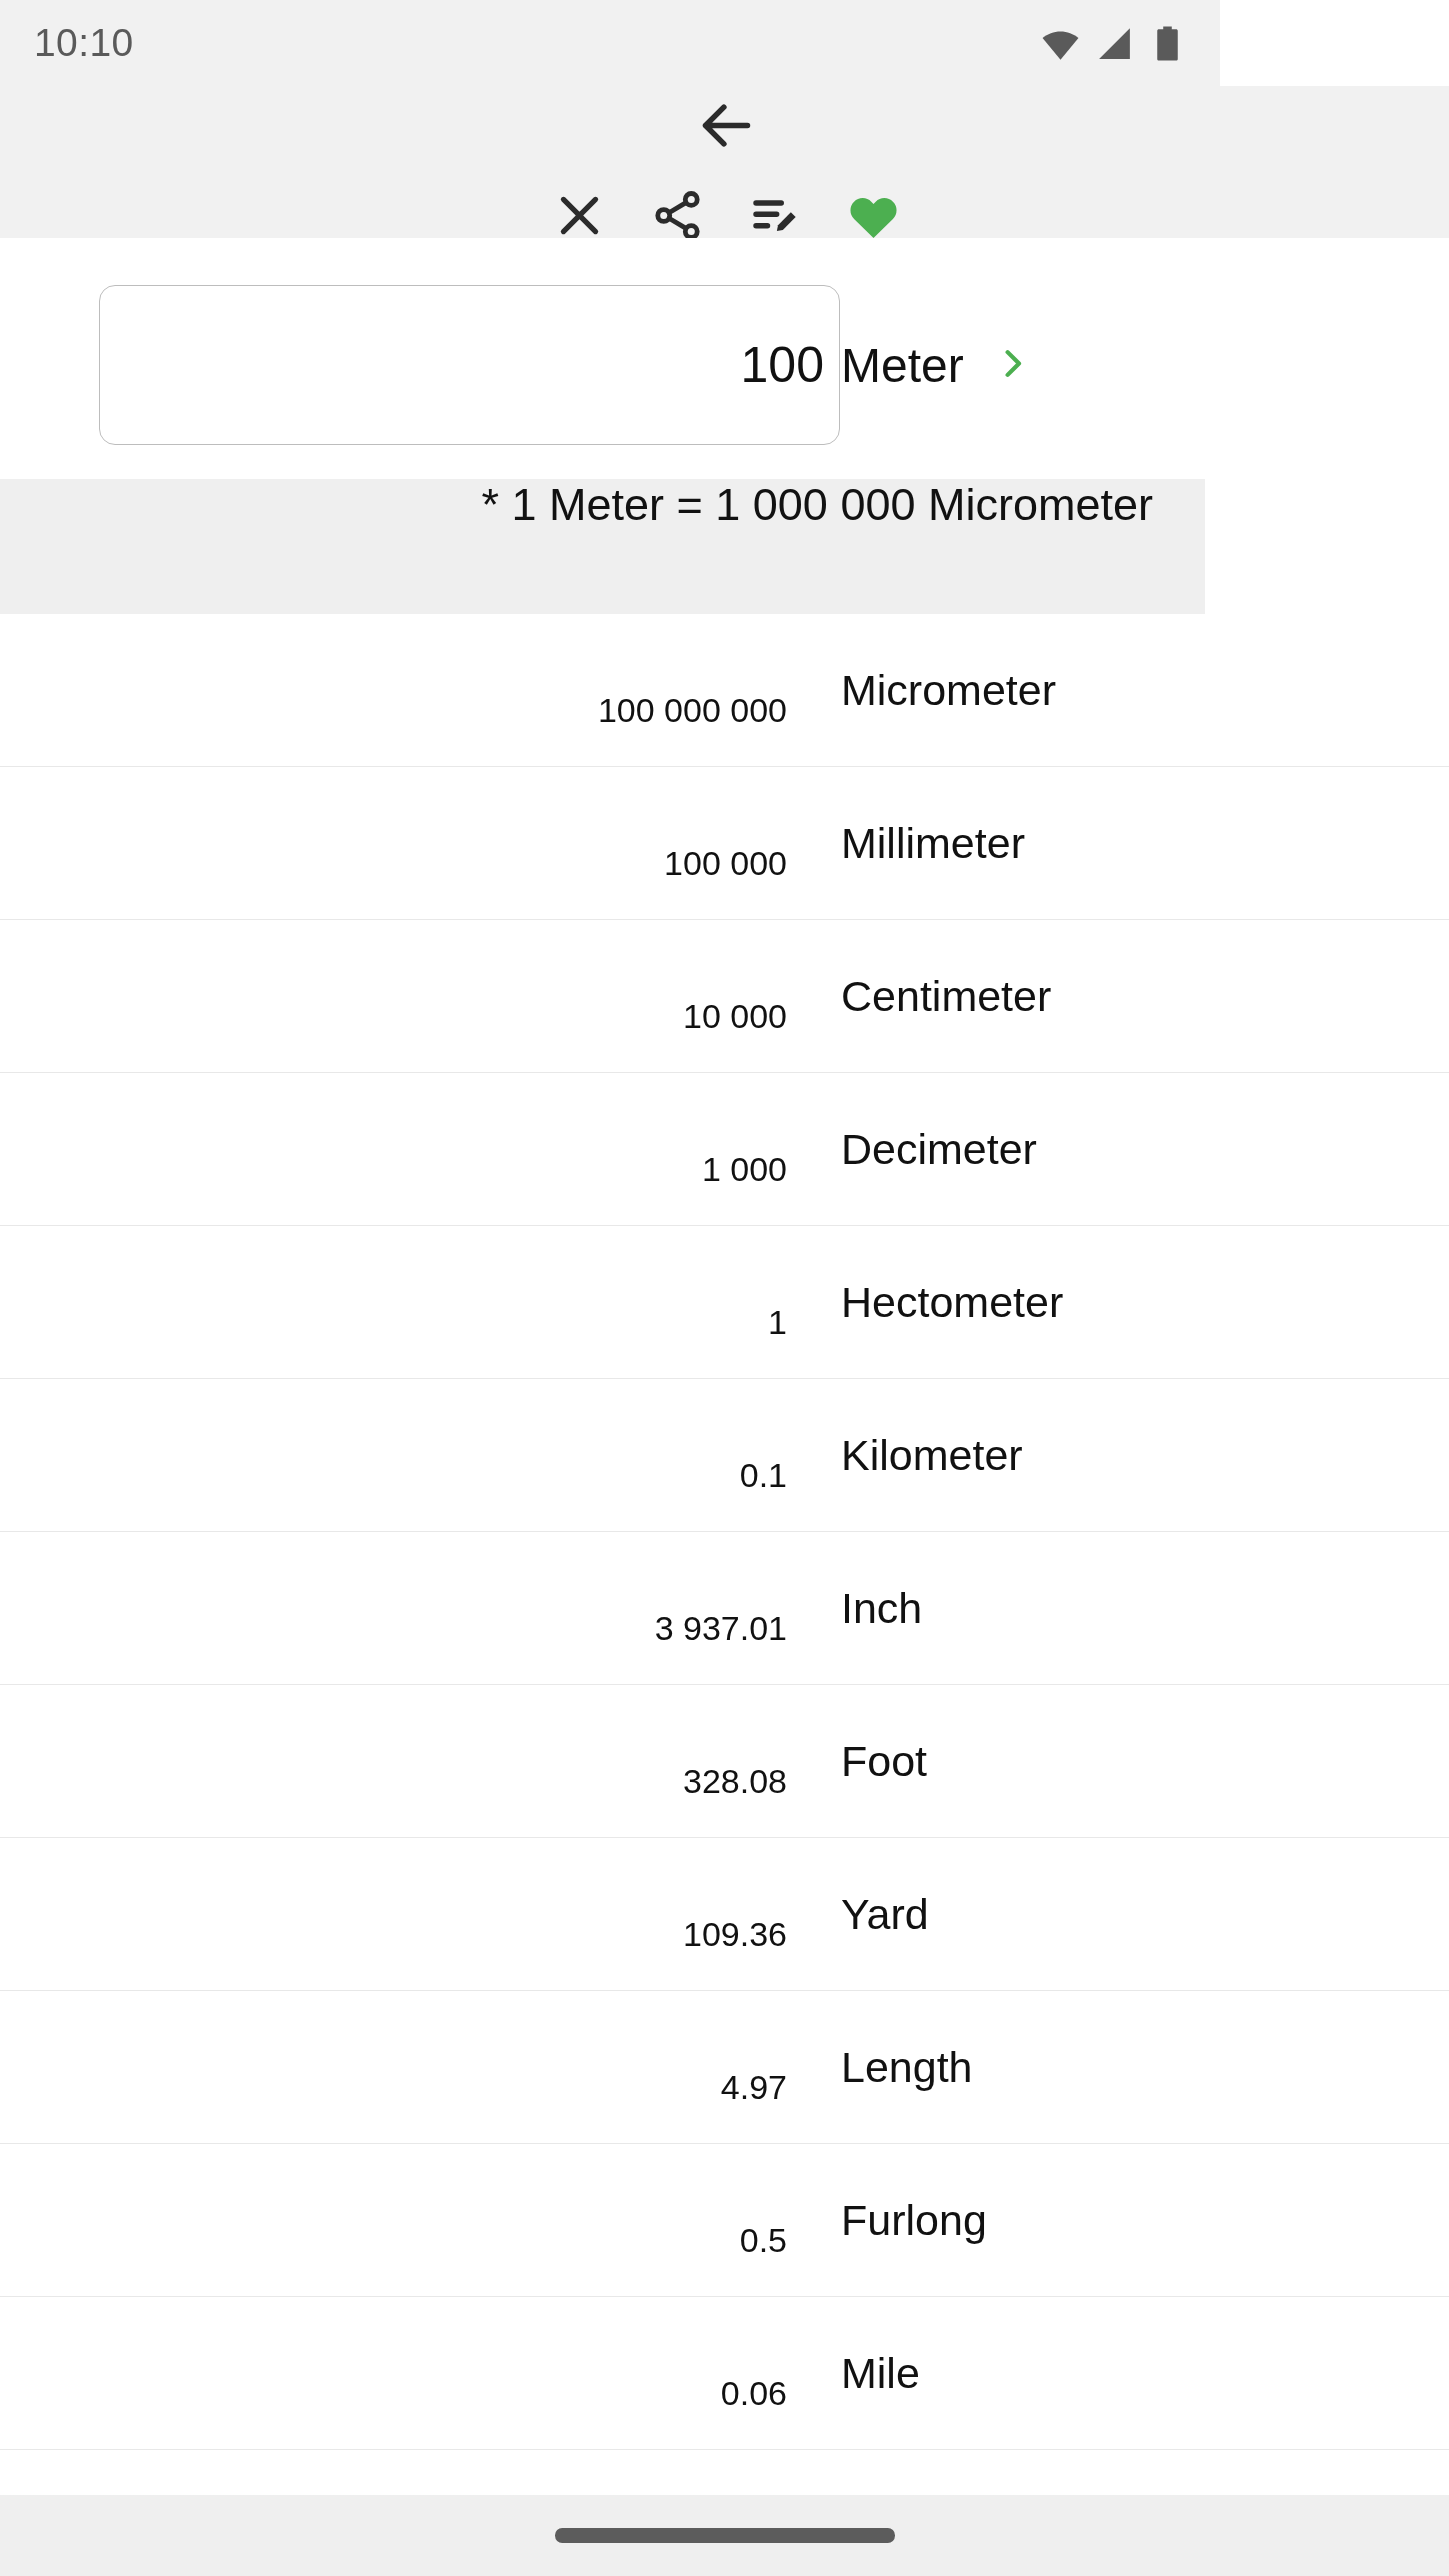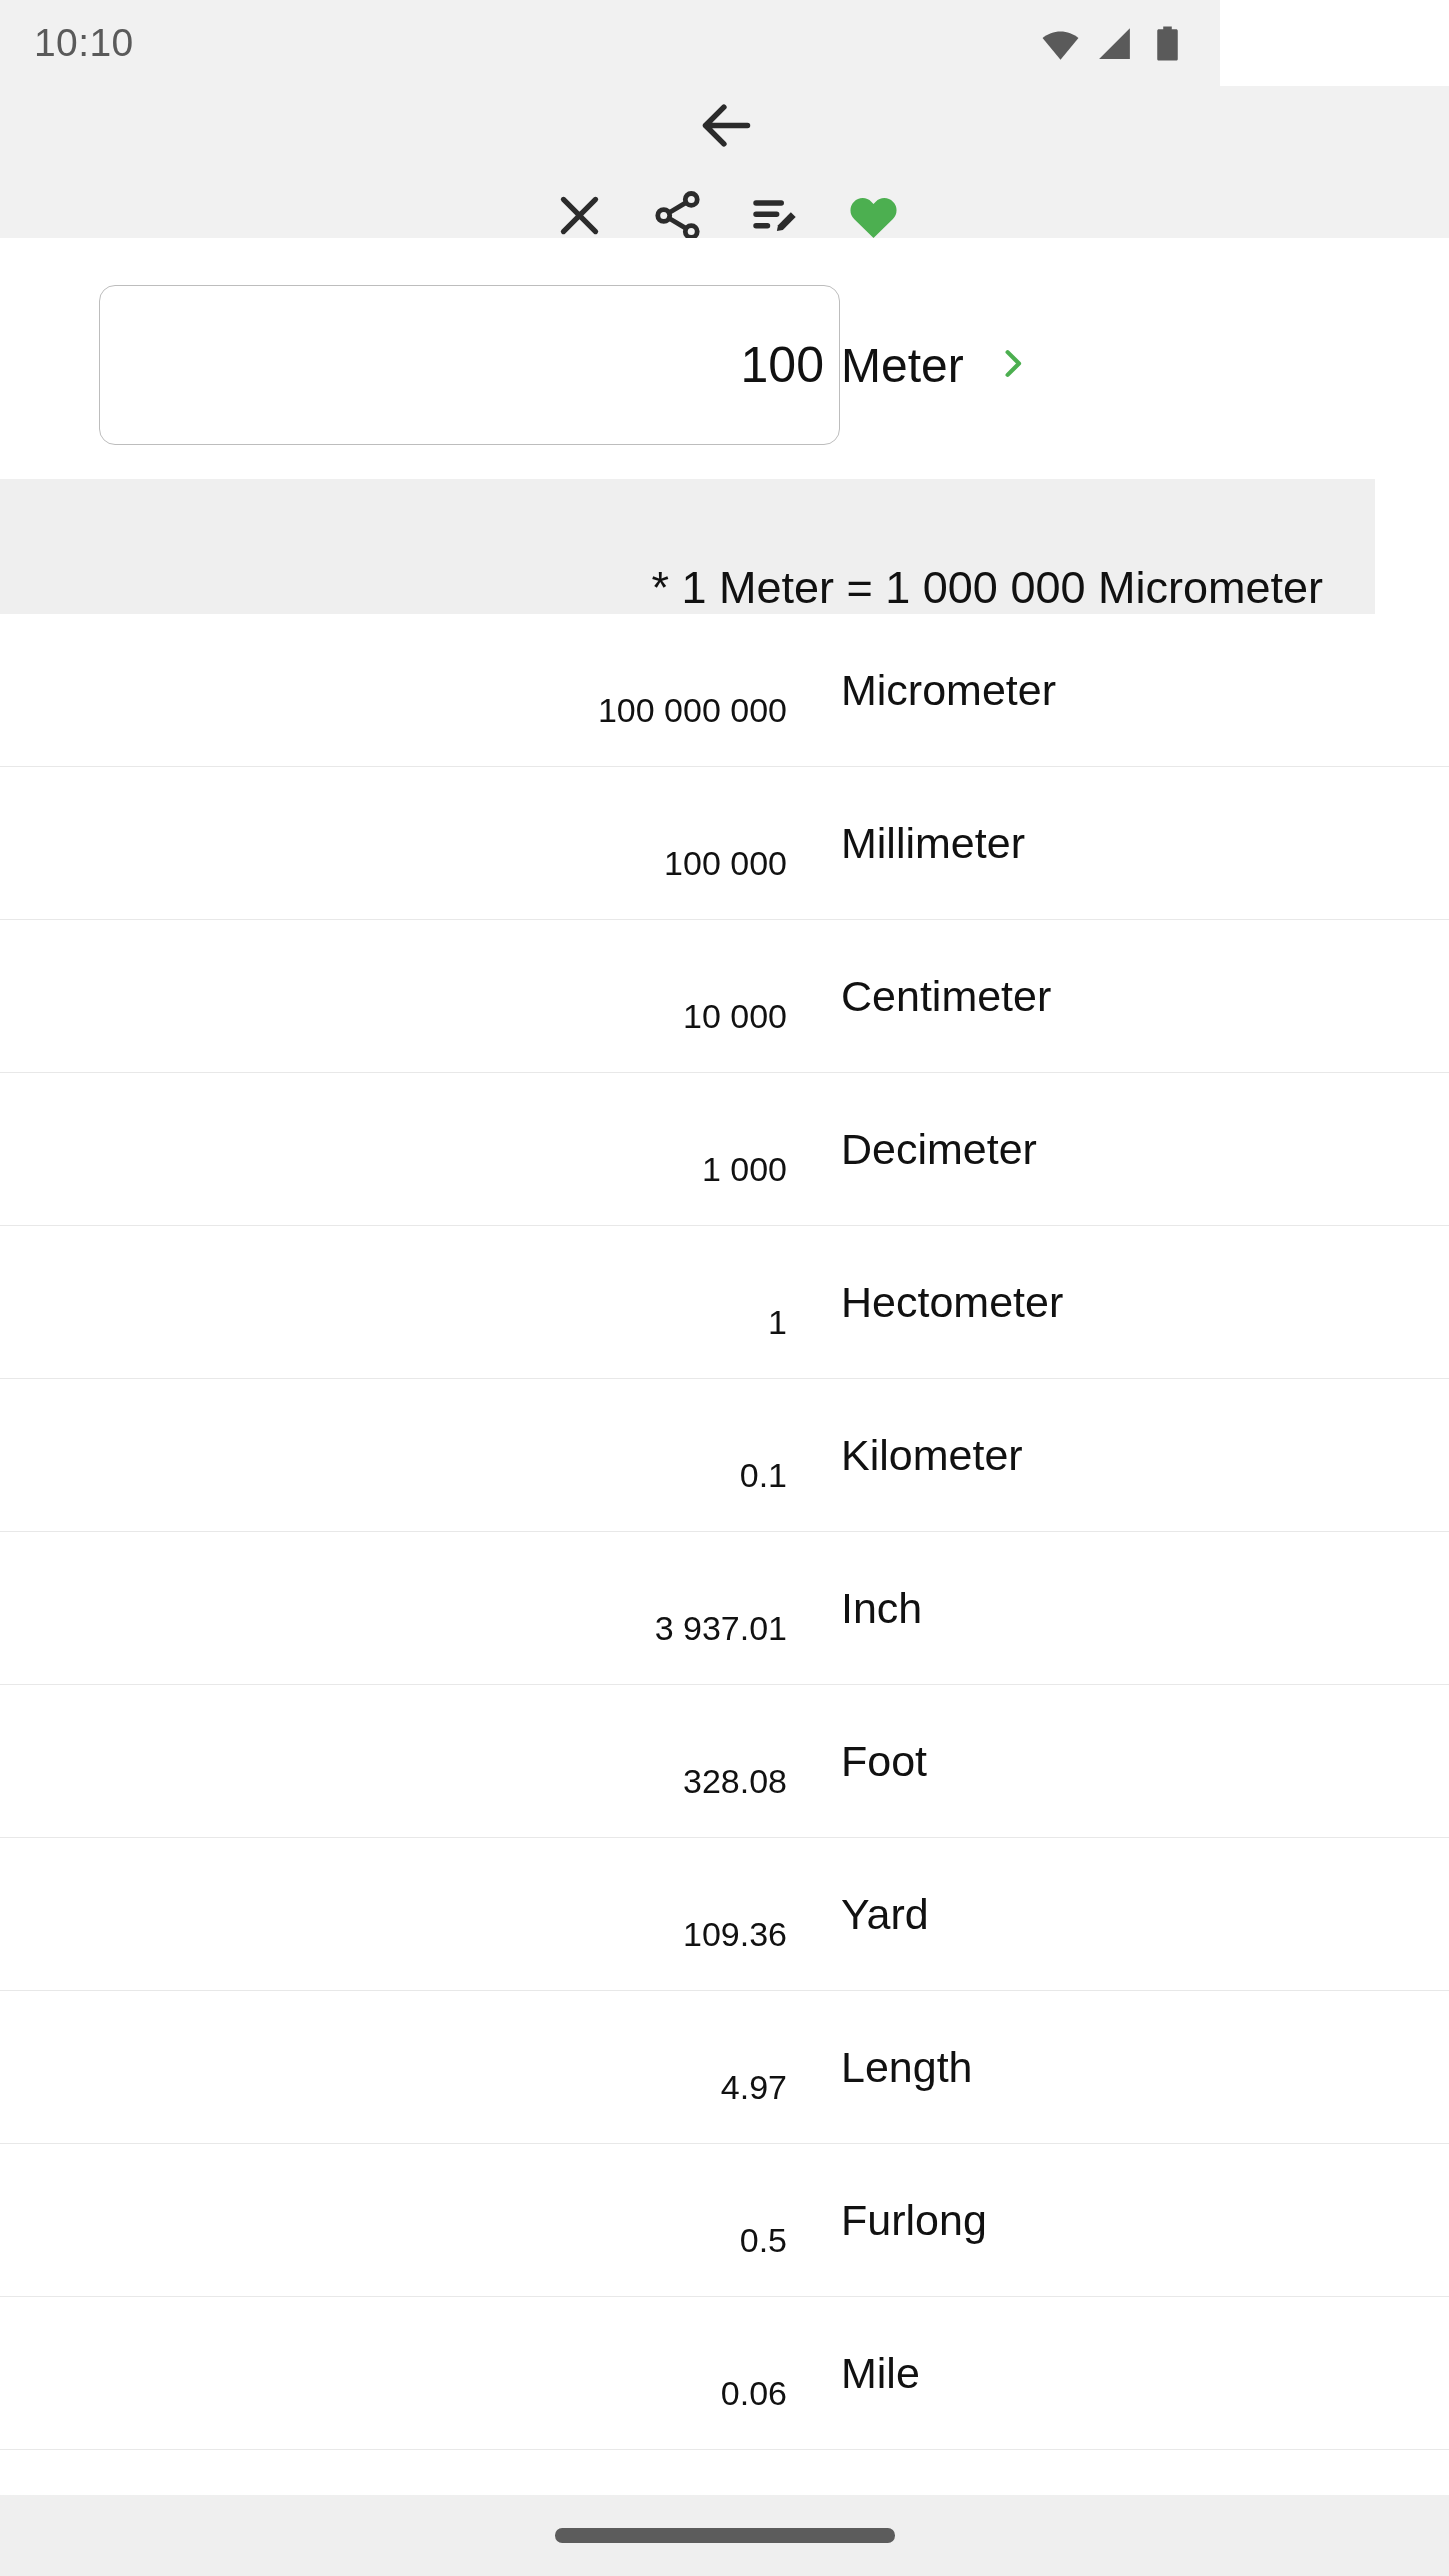--- a/index.html
+++ b/index.html
@@ -58,23 +58,23 @@
   }
   .value-box-text{ font-size:50px; color:#111111; }
   .unit-selector{
     position:absolute; left:841px; top:47px; height:160px;
     display:flex; align-items:center; gap:29px;
   }
   .unit-selector-label{ font-size:48px; color:#111111; }
 
   
   .note-band{
-    position:absolute; left:0; top:479px; width:1375px; height:135px;
+    position:absolute; left:0; top:479px; width:1205px; height:135px;
     background:#efefef;
-    display:flex; align-items:flex-end; justify-content:flex-end;
+    display:flex; align-items:flex-start; justify-content:flex-end;
     padding-right:52px;
   }
   .note-text{ font-size:45px; color:#111111; }
 
   
   .list{
     position:absolute; left:0; top:614px; width:1449px; height:1882px;
     background:#ffffff; overflow:hidden;
   }
   .row{

